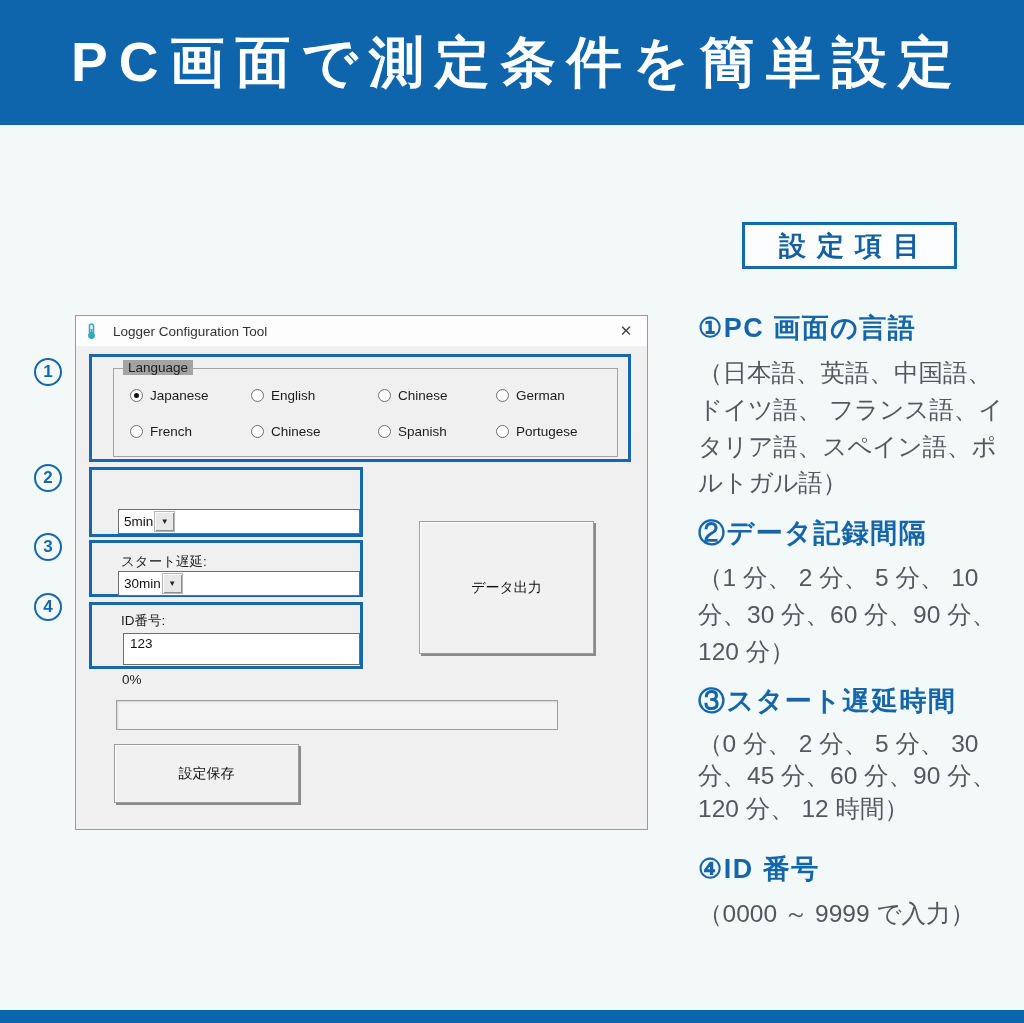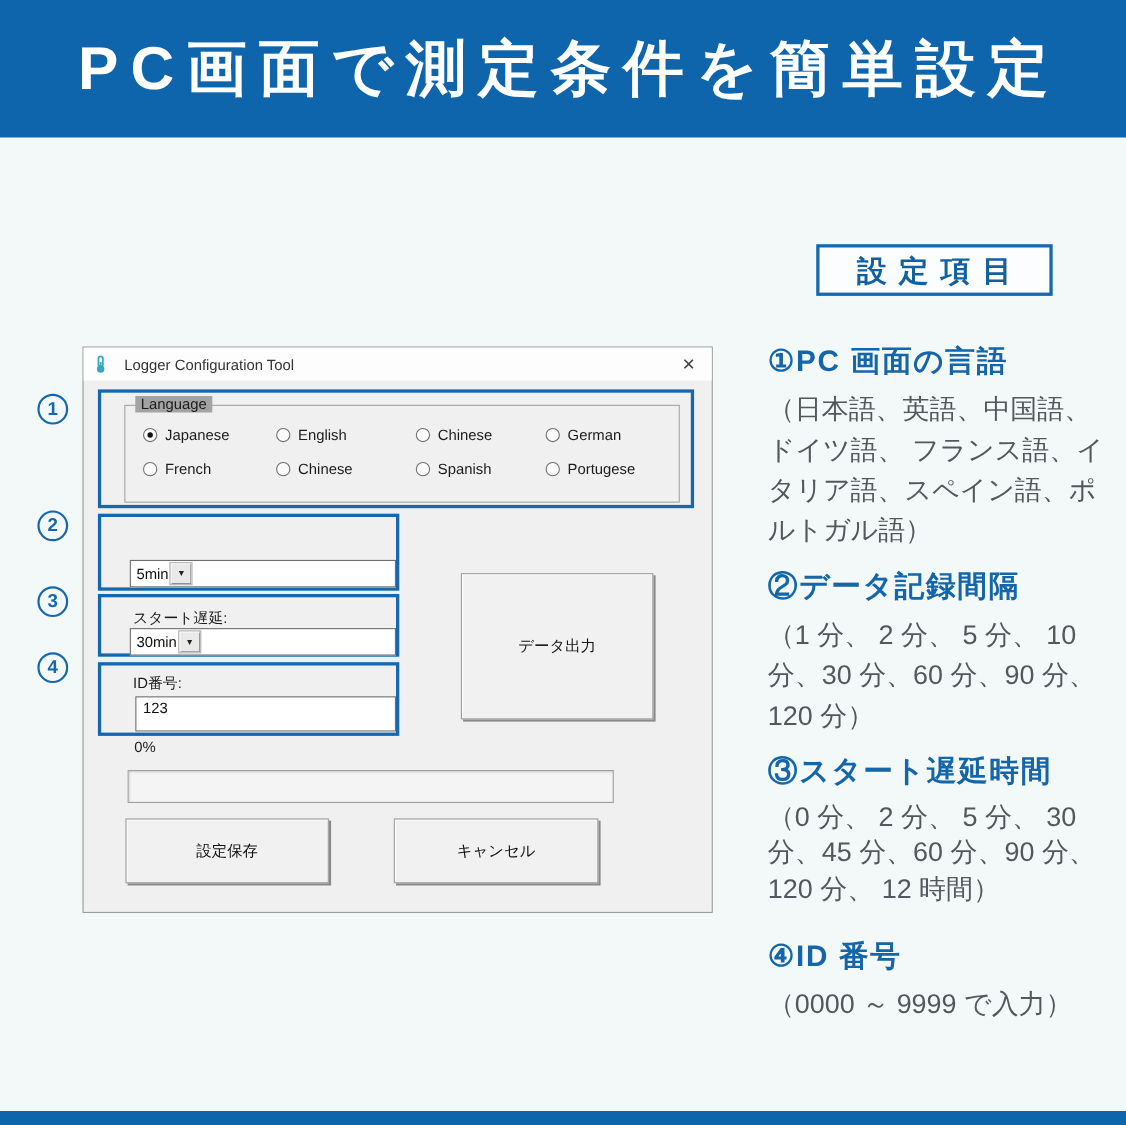--- a/index.html
+++ b/index.html
@@ -51,21 +51,21 @@
   .groupbox {
     position:absolute; left:37px; top:52px; width:505px; height:89px;
     border:1px solid #a3a3a3;
   }
   .groupbox > .legend {
     position:absolute; top:-9px; left:9px; background:#a3a3a3;
     padding:0 5px; font-size:13.5px; color:#1c1c1c;
   }
   .radio-grid {
     position:absolute; left:16px; top:19px;
-    display:grid; grid-template-columns:121px 127px 118px auto; row-gap:16px;
+    display:grid; grid-template-columns:121px 127px 118px auto; row-gap:21px;
   }
   .radio { display:flex; align-items:center; gap:7px; cursor:default; }
   .radio .circle {
     width:13px; height:13px; border-radius:50%; background:#fff;
     border:1px solid #6f6f6f; position:relative; flex:none;
   }
   .radio.on .circle::after {
     content:""; position:absolute; left:3px; top:3px; width:5px; height:5px;
     border-radius:50%; background:#111;
   }
@@ -231,23 +231,20 @@
   <div class="win-btn btn-output">
     <span>データ出力</span>
   </div>
 
   <span class="pct-label">0%</span>
   <div class="progress"></div>
 
   <div class="win-btn btn-save">
     <span>設定保存</span>
   </div>
-  <div class="win-btn btn-cancel">
-    <span>キャンセル</span>
-  </div>
 </div>
 
 <div class="marker m1">1</div>
 <div class="marker m2">2</div>
 <div class="marker m3">3</div>
 <div class="marker m4">4</div>
 
 <div class="side-title-box">
   <span>設定項目</span>
 </div>

